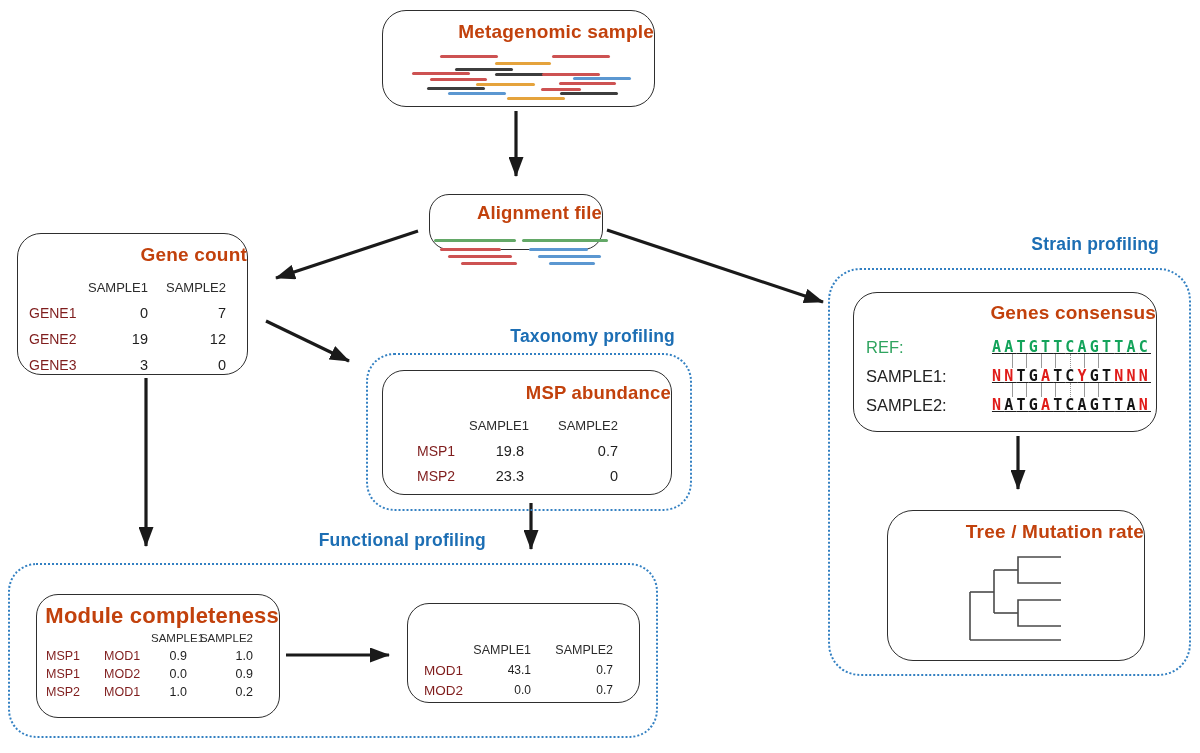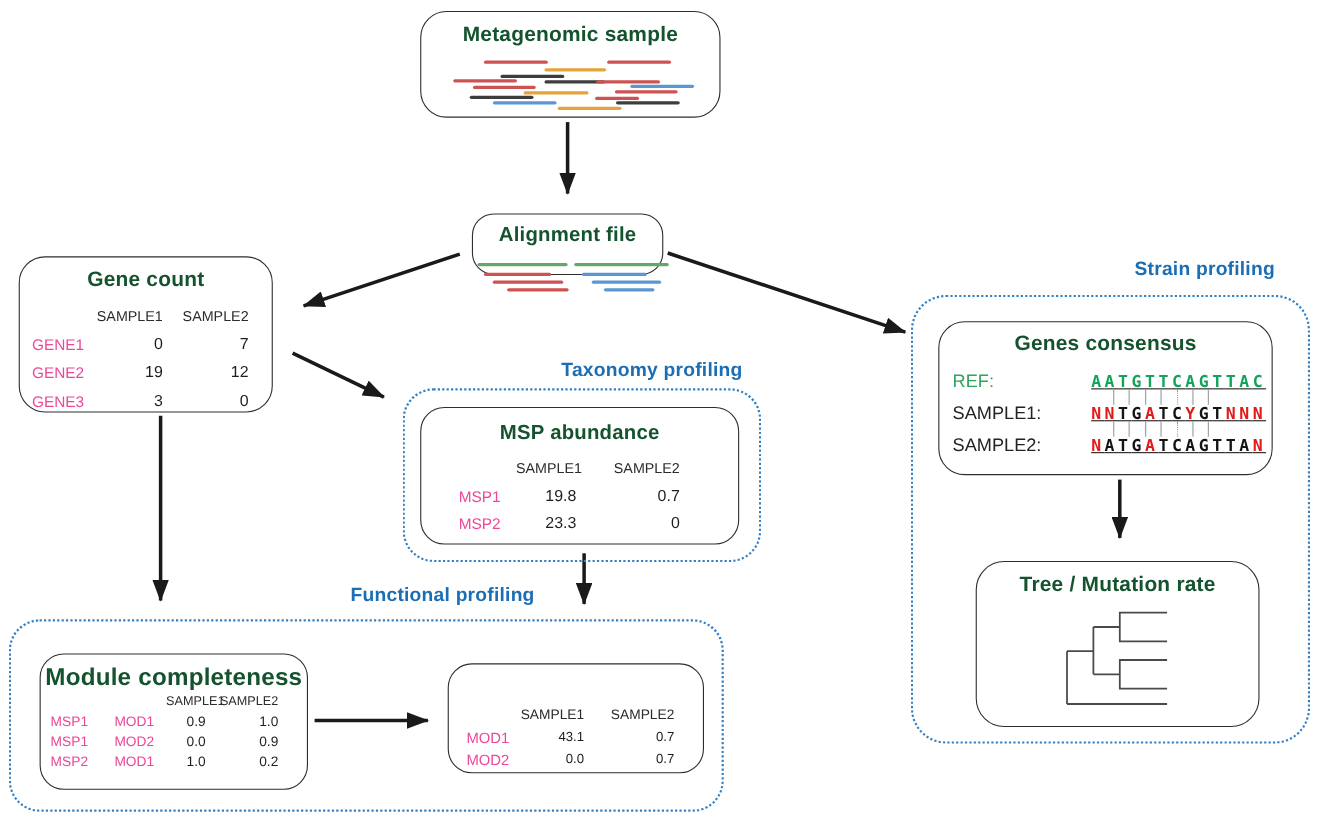--- a/index.html
+++ b/index.html
@@ -5,32 +5,32 @@
   html,body{margin:0;padding:0;background:#fff;}
   #canvas{
     position:relative;width:1200px;height:753px;background:#fff;overflow:hidden;
     font-family:"Liberation Sans",sans-serif;color:#1e1e1e;
   }
   #arrows{position:absolute;left:0;top:0;width:1200px;height:753px;pointer-events:none;}
 
   .box{position:absolute;background:#fff;border:1.8px solid #2e2e2e;box-sizing:border-box;}
   .dotted{position:absolute;border:2.4px dotted #3380c2;border-radius:28px;box-sizing:border-box;background:transparent;}
   .blue-label{position:absolute;color:#1c6eb4;font-weight:700;font-size:17.5px;text-align:right;letter-spacing:.2px;}
-  .btitle{text-align:center;font-weight:700;color:#14532d;letter-spacing:.2px;}
+  .btitle{text-align:right;font-weight:700;color:#c2410c;letter-spacing:.2px;}
 
   
   .reads{position:absolute;left:0;top:0;right:0;bottom:0;}
   .read{position:absolute;height:2.5px;border-radius:2px;}
   .c-red{background:#cd5252;} .c-orange{background:#e5a33c;} .c-black{background:#3d3d3d;}
   .c-blue{background:#5b97d1;} .c-green{background:#63a867;}
 
   
   .tbl{position:absolute;}
   .tr{display:flex;align-items:center;white-space:nowrap;justify-content:center;}
-  .lab{color:#ec4899;text-align:left;}
+  .lab{color:#7f1d1d;text-align:left;}
   .val{text-align:right;}
   .h{color:#2c2c2c;}
 
   .t-gc .tr{height:26px;}
   .t-gc .lab{width:58px;font-size:14px;}
   .t-gc .val{font-size:14.5px;}
   .t-gc .v1{width:61px;} .t-gc .v2{width:78px;}
   .t-gc .h{font-size:13px;}
 
   .t-msp .tr{height:25px;}

